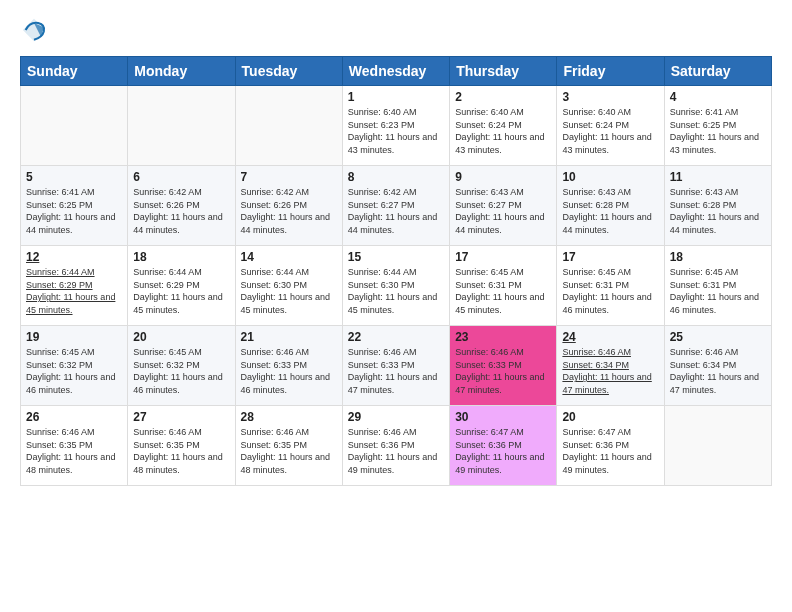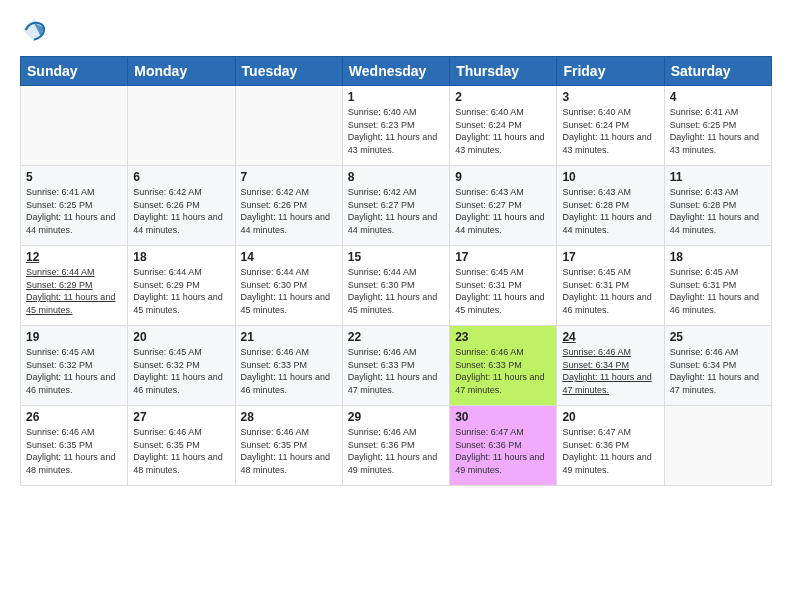--- a/index.html
+++ b/index.html
@@ -270,21 +270,21 @@
             <div class="day-info" style="white-space: pre-line;">Sunrise: 6:46 AM
 Sunset: 6:33 PM
 Daylight: 11 hours and 46 minutes.</div>
           </td>
           <td style="background: rgb(245, 247, 250);">
             <div class="day-number">22</div>
             <div class="day-info" style="white-space: pre-line;">Sunrise: 6:46 AM
 Sunset: 6:33 PM
 Daylight: 11 hours and 47 minutes.</div>
           </td>
-          <td style="background: #bef264; margin-top: 32px;">
+          <td style="background: #ec4899; margin-top: 32px;">
             <div class="day-number">23</div>
             <div class="day-info" style="white-space: pre-line;">Sunrise: 6:46 AM
 Sunset: 6:33 PM
 Daylight: 11 hours and 47 minutes.</div>
           </td>
           <td style="background: rgb(245, 247, 250); text-decoration: underline;">
             <div class="day-number">24</div>
             <div class="day-info" style="white-space: pre-line;">Sunrise: 6:46 AM
 Sunset: 6:34 PM
 Daylight: 11 hours and 47 minutes.</div>

